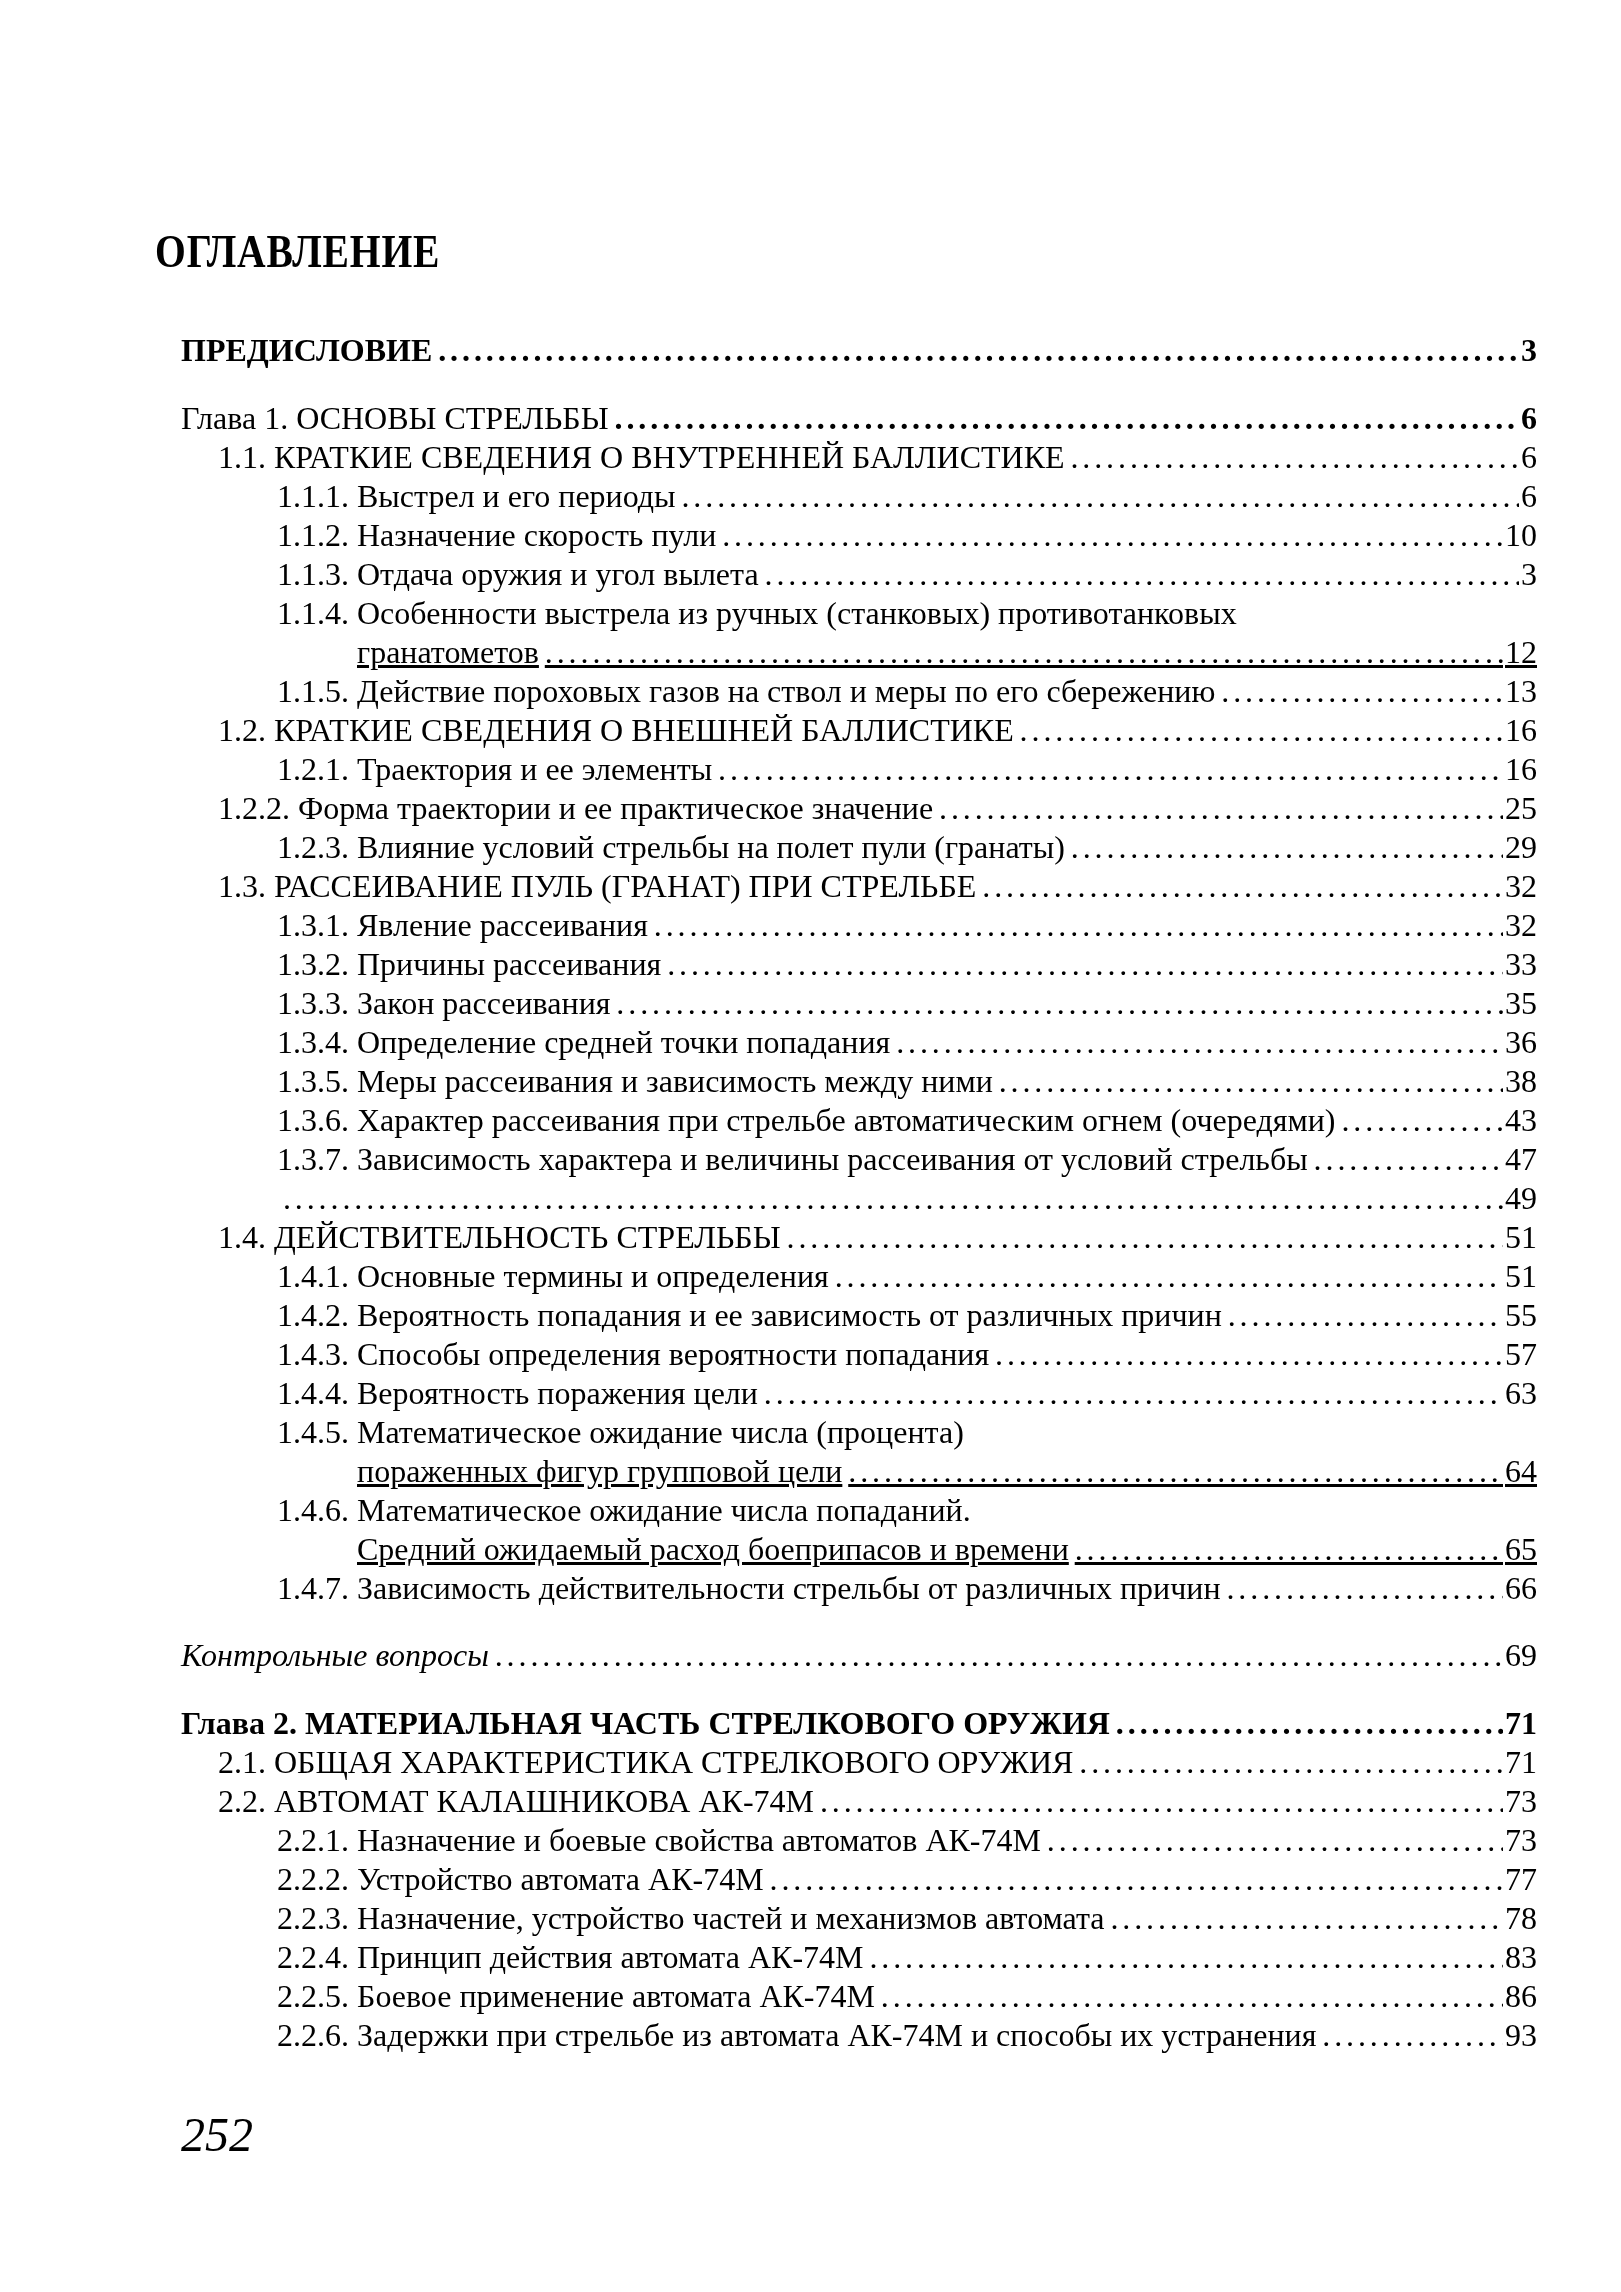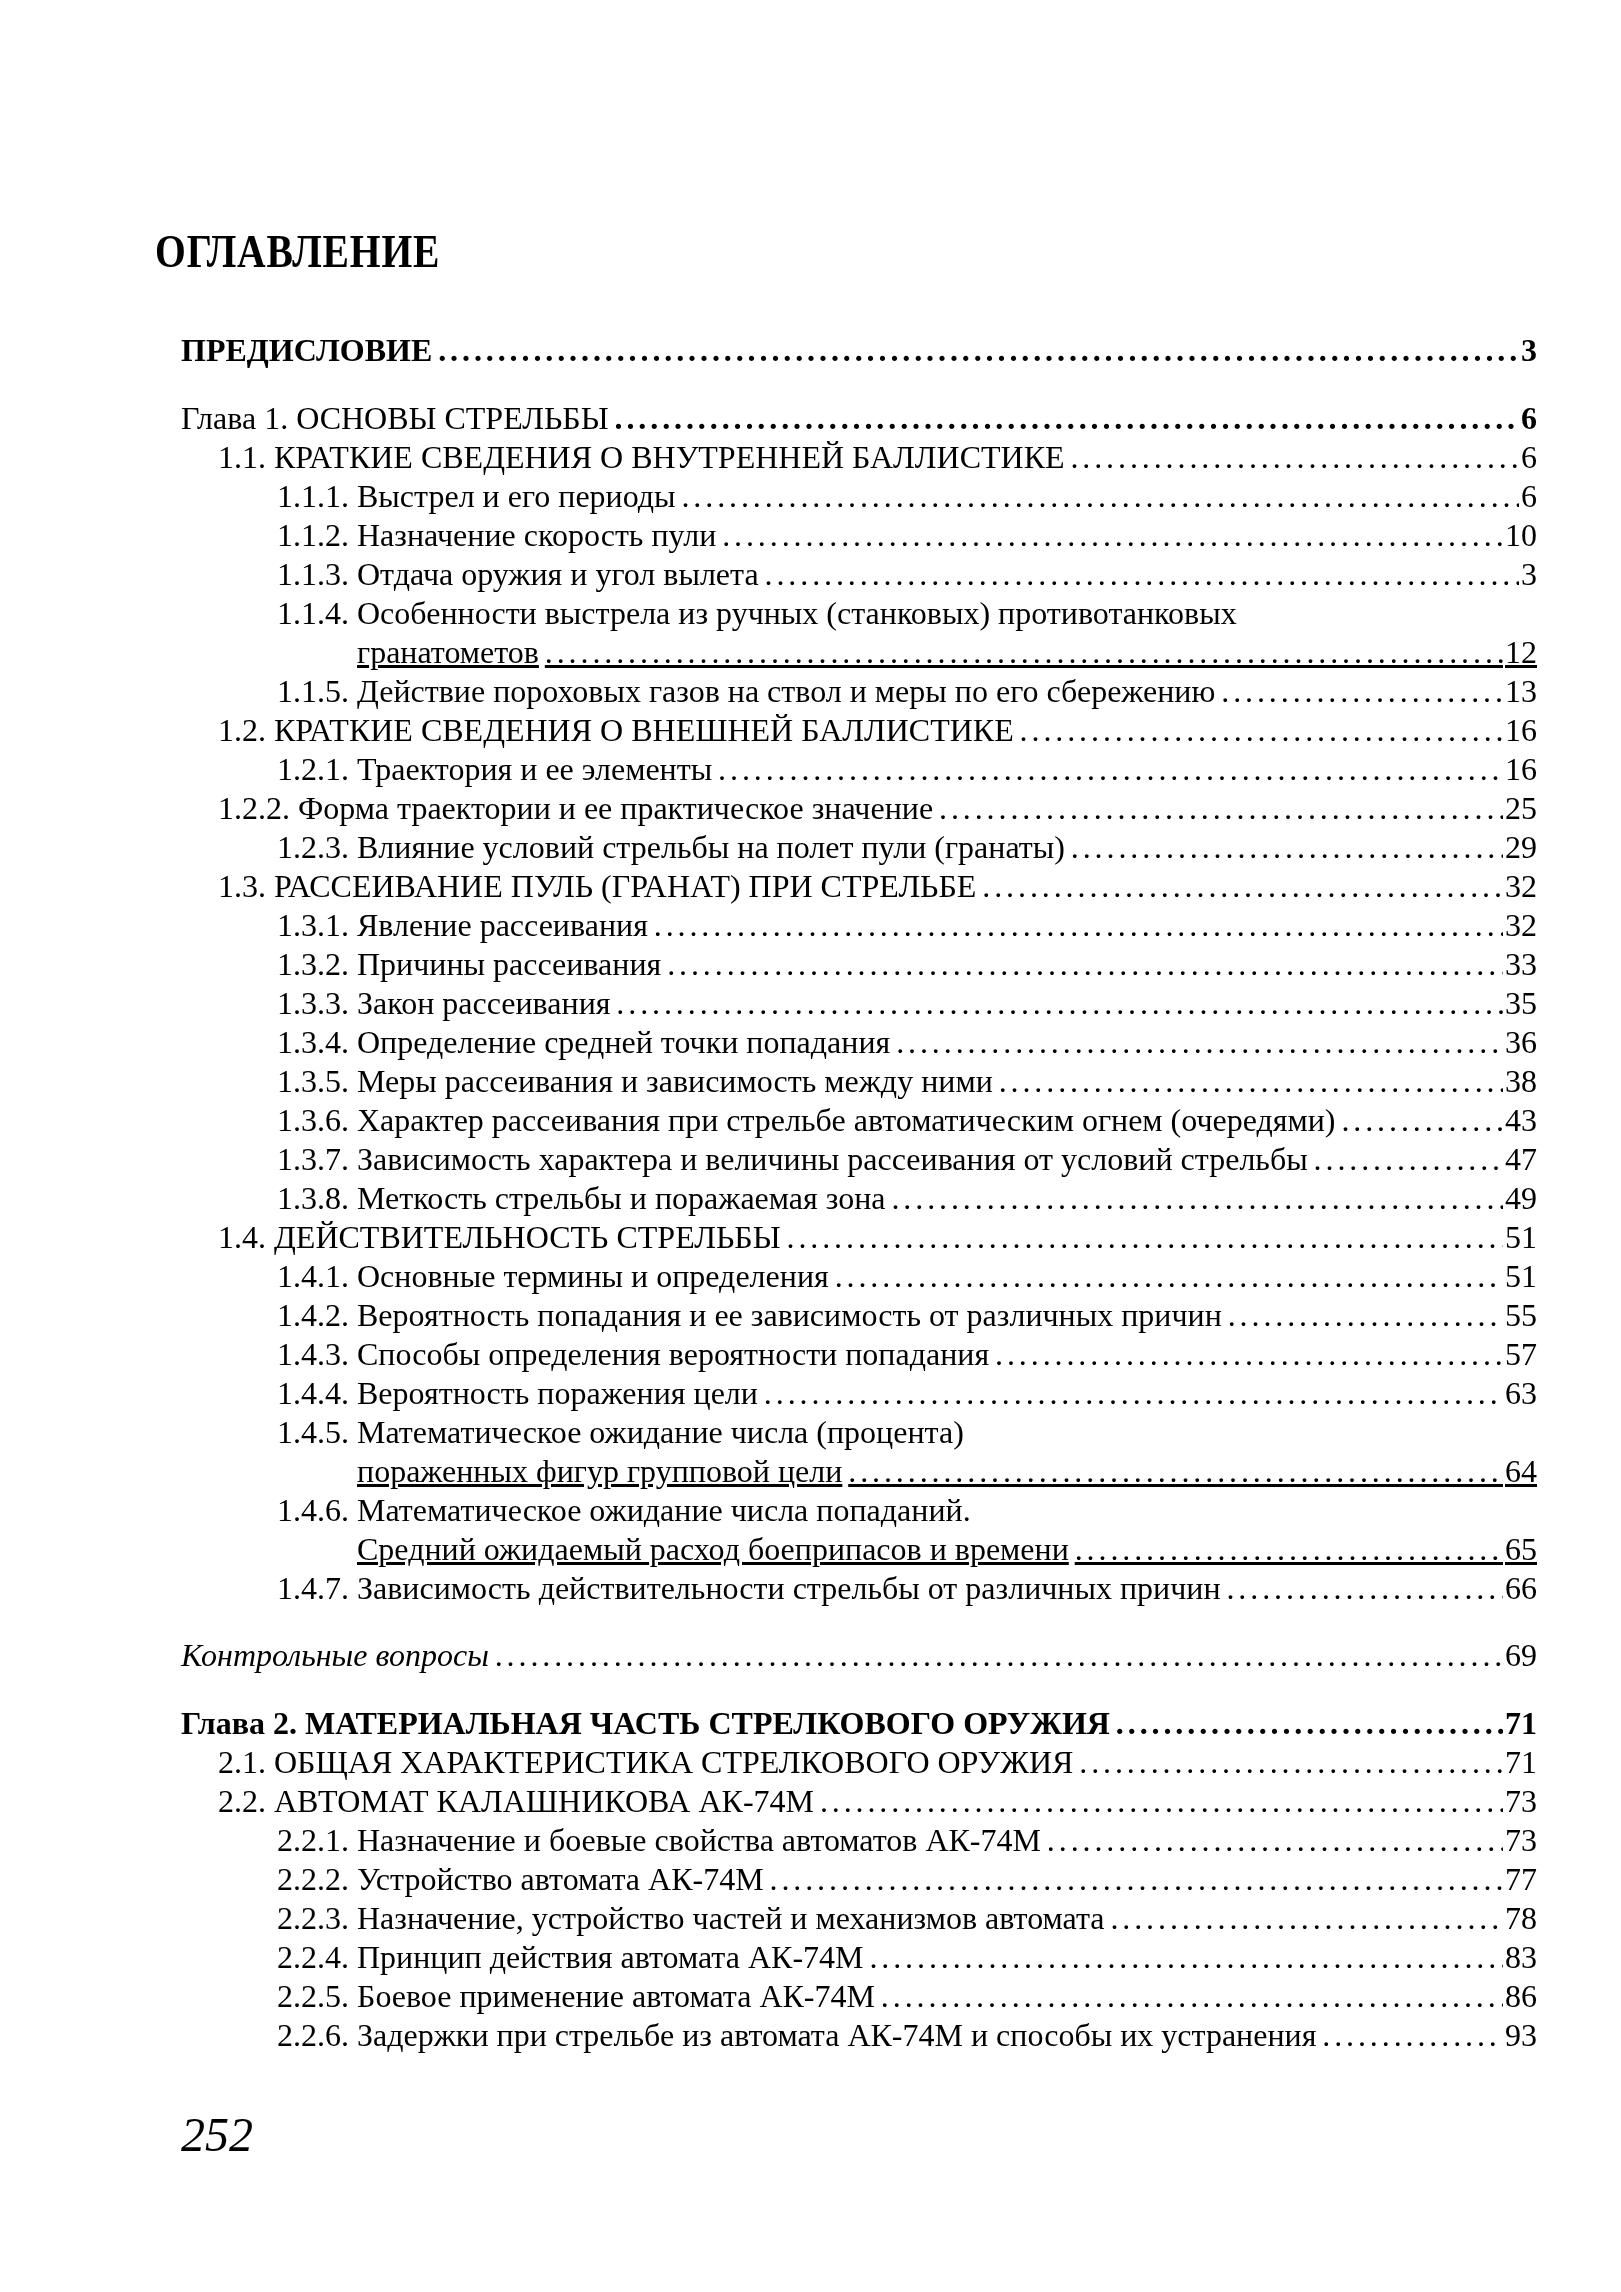--- a/index.html
+++ b/index.html
@@ -182,21 +182,20 @@
       </div>
       <div class="entry">
         <div class="row ind2">
           <span class="label">1.3.7. Зависимость характера и величины рассеивания от условий стрельбы</span>
           <span class="dots" aria-hidden="true">............................................................................................................................................................................................................................</span>
           <span class="num">47</span>
         </div>
       </div>
       <div class="entry">
         <div class="row ind2">
-          <span class="label">1.3.8. Меткость стрельбы и поражаемая зона</span>
           <span class="dots" aria-hidden="true">............................................................................................................................................................................................................................</span>
           <span class="num">49</span>
         </div>
       </div>
       <div class="entry">
         <div class="row ind1">
           <span class="label">1.4. ДЕЙСТВИТЕЛЬНОСТЬ СТРЕЛЬБЫ</span>
           <span class="dots" aria-hidden="true">............................................................................................................................................................................................................................</span>
           <span class="num">51</span>
         </div>

